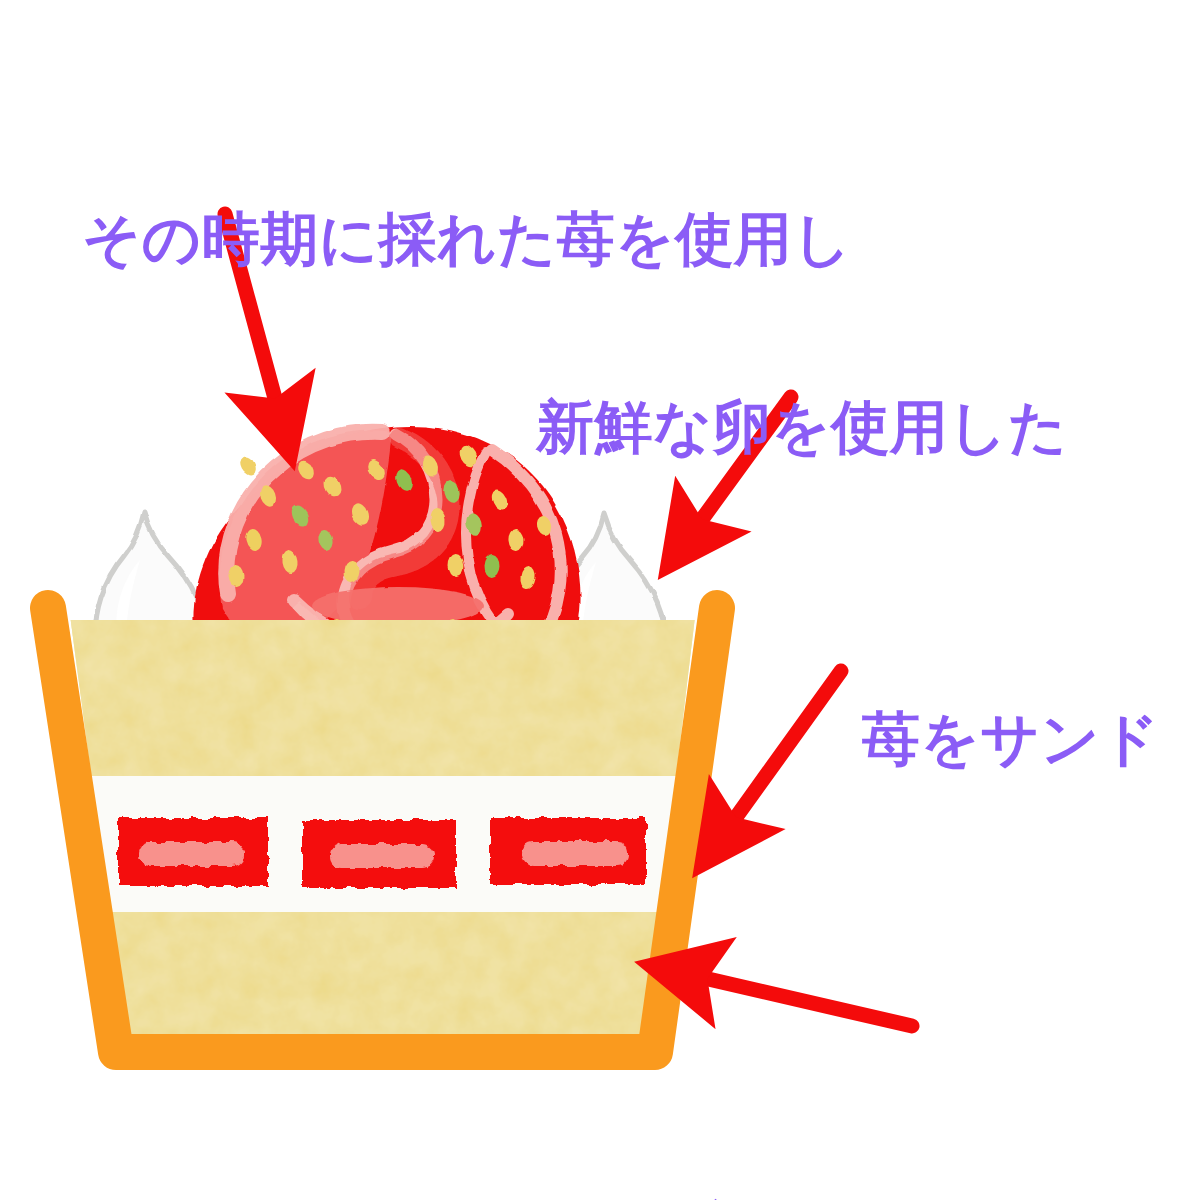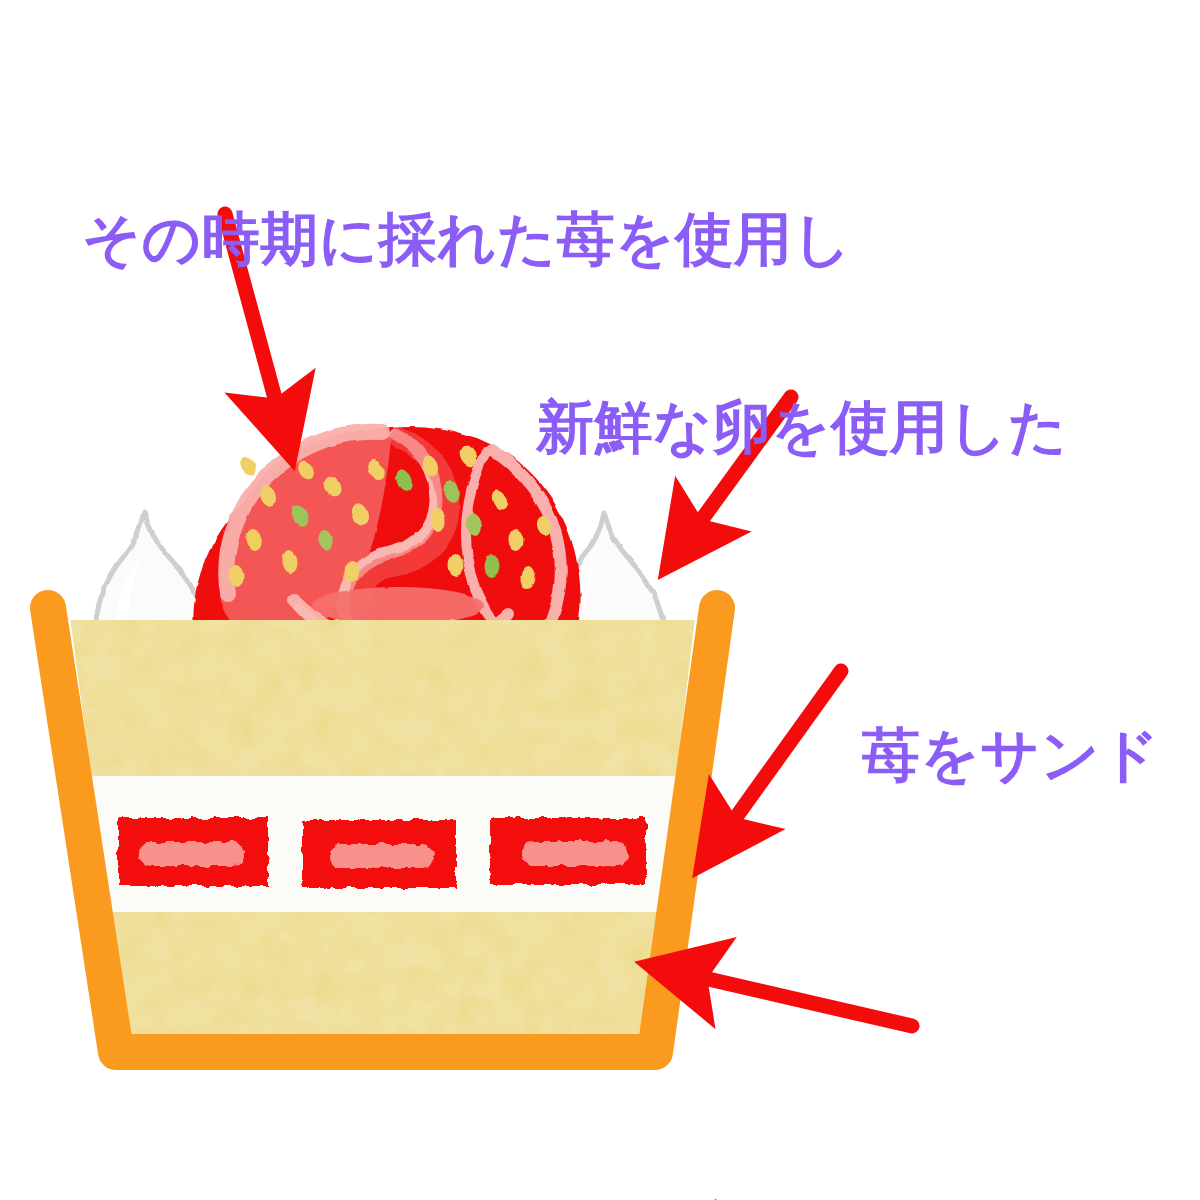--- a/index.html
+++ b/index.html
@@ -30,21 +30,21 @@
     font-weight: bold;
     font-size: 58px;
     line-height: 1.22;
     white-space: pre;
     letter-spacing: 0.5px;
     font-family: "Liberation Sans", "DejaVu Sans", sans-serif;
   }
   .ann-line { display: block; }
   #ann-jelly   { left: 82px;  top: 62px;  }
   #ann-cream   { left: 536px; top: 250px; }
-  #ann-sand    { left: 862px; top: 578px; }
+  #ann-sand    { left: 862px; top: 562px; }
   #ann-sponge  { left: 700px; top: 1052px; }
 </style>
 </head>
 <body>
 
 <div id="stage">
 
   <svg id="art" viewBox="0 0 1200 1200">
     <defs>
 

